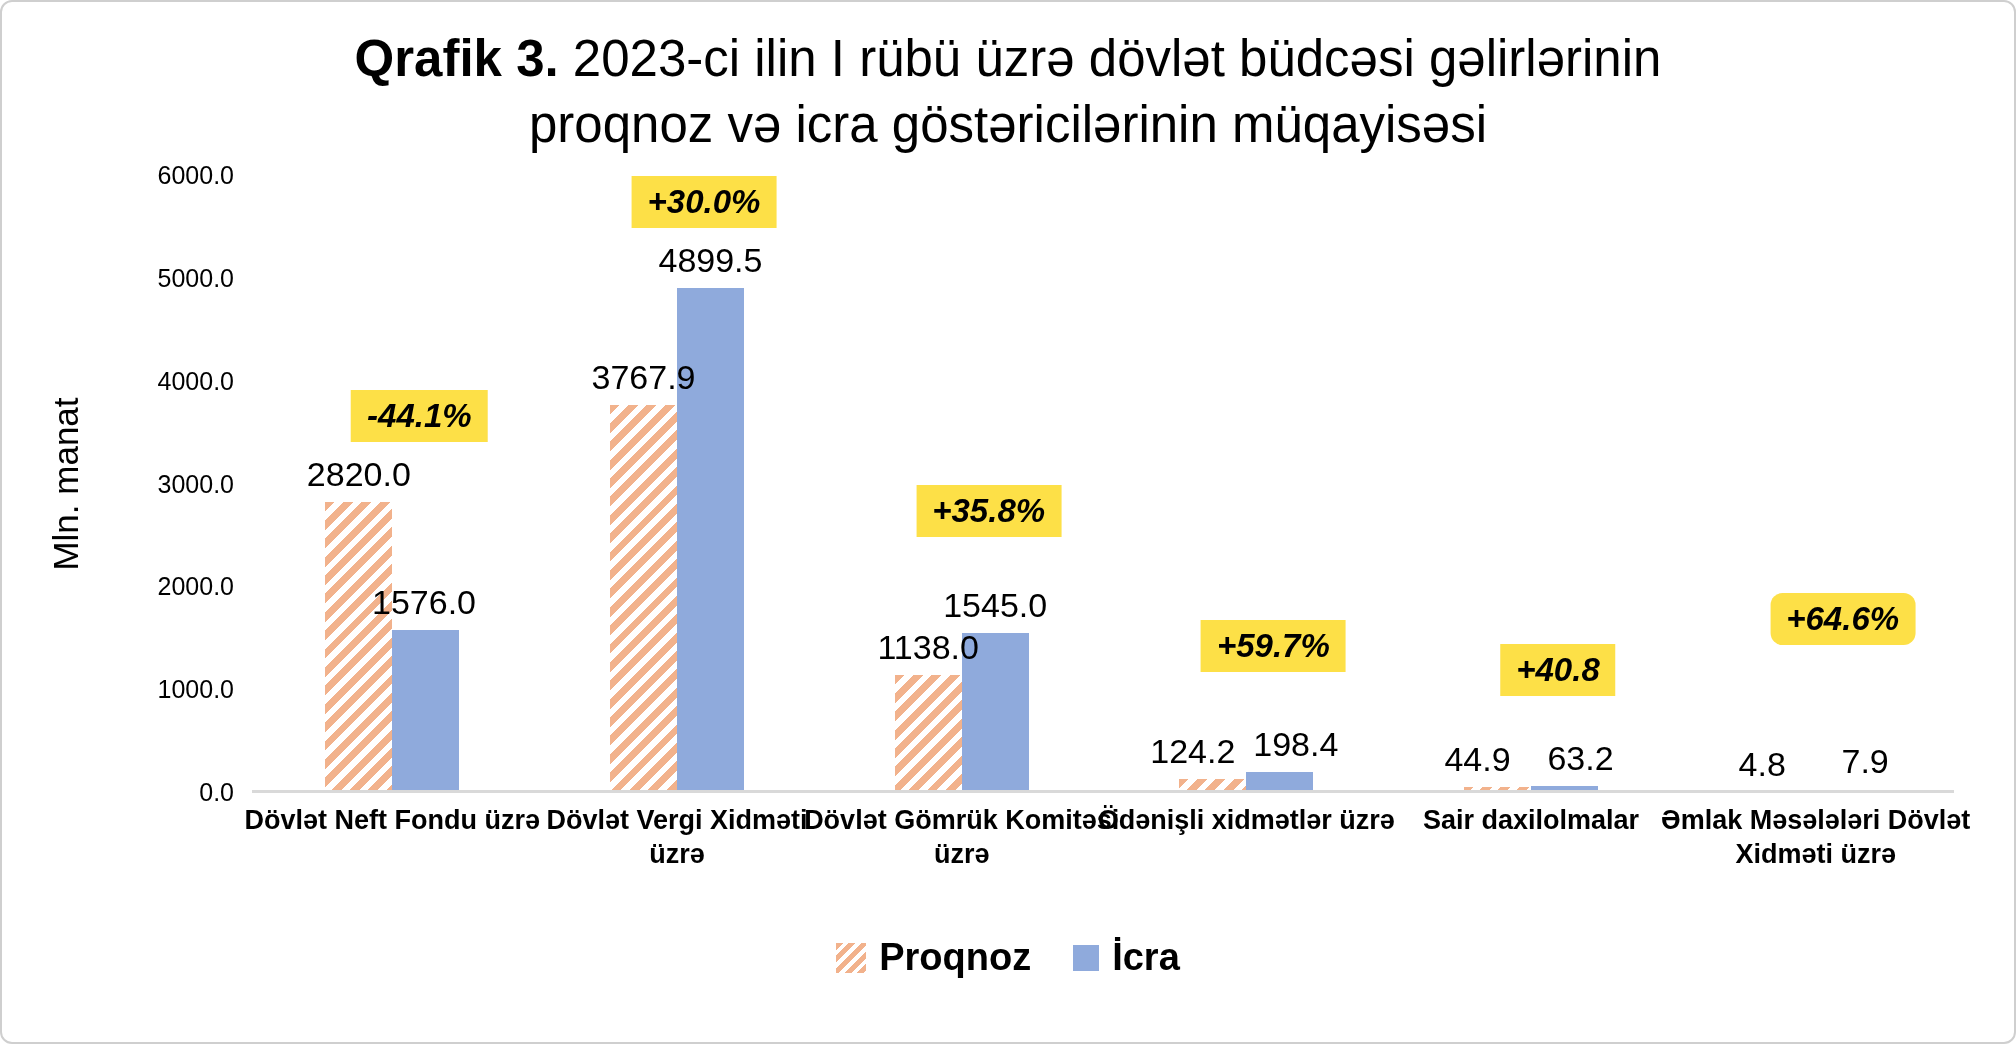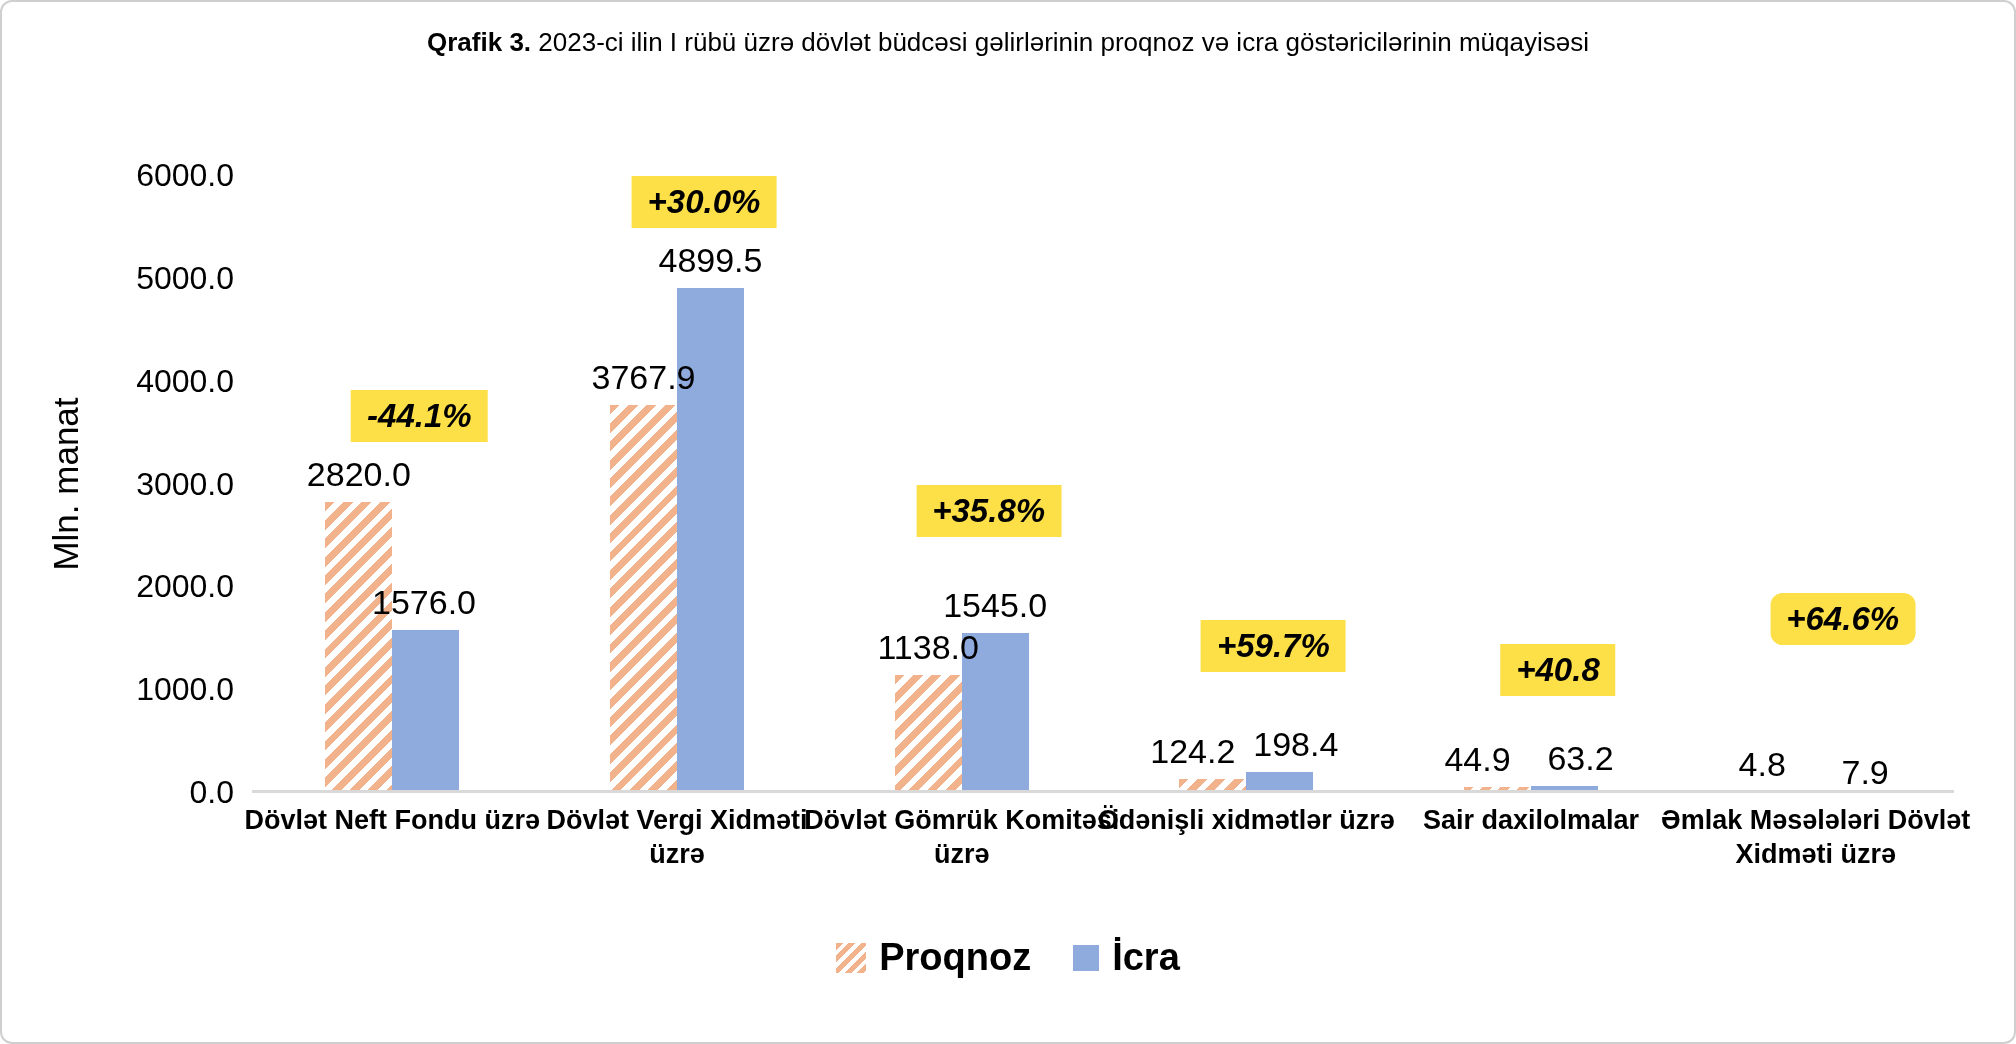--- a/index.html
+++ b/index.html
@@ -3,31 +3,31 @@
 <meta charset="utf-8">
 <style>
   * { box-sizing: border-box; margin: 0; padding: 0; }
   body { background: #fff; font-family: "Liberation Sans", sans-serif; color: #000; }
   .frame {
     position: relative; width: 2016px; height: 1044px; background: #ffffff;
     border: 2px solid #cfcfcf; border-radius: 12px; overflow: hidden;
   }
   .title {
     position: absolute; top: 24px; left: 50%; transform: translateX(-50%);
-    width: 1470px; text-align: center; font-size: 26px; line-height: 1.3; color: #000;
+    width: 1470px; text-align: center; font-size: 51px; line-height: 1.3; color: #000;
   }
   .title .bold { font-weight: bold; }
   .ylab {
     position: absolute; left: 64px; top: 482px;
     transform: translate(-50%,-50%) rotate(-90deg);
     font-size: 35px; white-space: nowrap;
   }
   .ytick {
     position: absolute; left: 0; width: 232px; text-align: right;
-    font-size: 32px; line-height: 38px;
+    font-size: 25px; line-height: 38px;
   }
   .baseline {
     position: absolute; left: 250px; top: 788px; width: 1702px; height: 3px;
     background: #d9d9d9;
   }
   .plot { position: absolute; }
   .slot { position: absolute; bottom: 0; height: 100%; }
   .bar { position: absolute; bottom: 0; }
   .bar.proqnoz { background: repeating-linear-gradient(135deg, #f2b28c 0 7px, #ffffff 7px 13px); }
   .bar.icra { background: #8faadc; }
@@ -110,21 +110,21 @@
         <div class="bar proqnoz" style="left: 75.3333px; width: 67px; height: 4.61722px;"></div>
         <div class="bar icra" style="left: 142.333px; width: 67px; height: 6.49907px;"></div>
         <div class="vlabel" style="left: -31.1667px; bottom: 12.6172px;">44.9</div>
         <div class="vlabel" style="left: 71.8333px; bottom: 14.4991px;">63.2</div>
         <div class="badge" style="left: 169.333px; bottom: 96.4991px;">+40.8</div>
       </div>
       <div class="slot" style="left: 1423.33px; width: 284.667px;">
         <div class="bar proqnoz" style="left: 75.3333px; width: 67px; height: 1px;"></div>
         <div class="bar icra" style="left: 142.333px; width: 67px; height: 1px;"></div>
         <div class="vlabel" style="left: -31.1667px; bottom: 8.4936px;">4.8</div>
-        <div class="vlabel" style="left: 71.8333px; bottom: 0;">7.9</div>
+        <div class="vlabel" style="left: 71.8333px; bottom: 11px;">7.9</div>
         <div class="badge" style="left: 169.333px; bottom: 146.812px; border-radius: 12px;">+64.6%</div>
       </div>
     </div>
 
   <div class="baseline"></div>
 
   <div id="cats">
       <div class="cat" style="left: 230.333px; top: 802px;">Dövlət Neft Fondu üzrə</div>
       <div class="cat" style="left: 515px; top: 802px;">Dövlət Vergi Xidməti üzrə</div>
       <div class="cat" style="left: 799.667px; top: 802px;">Dövlət Gömrük Komitəsi üzrə</div>

